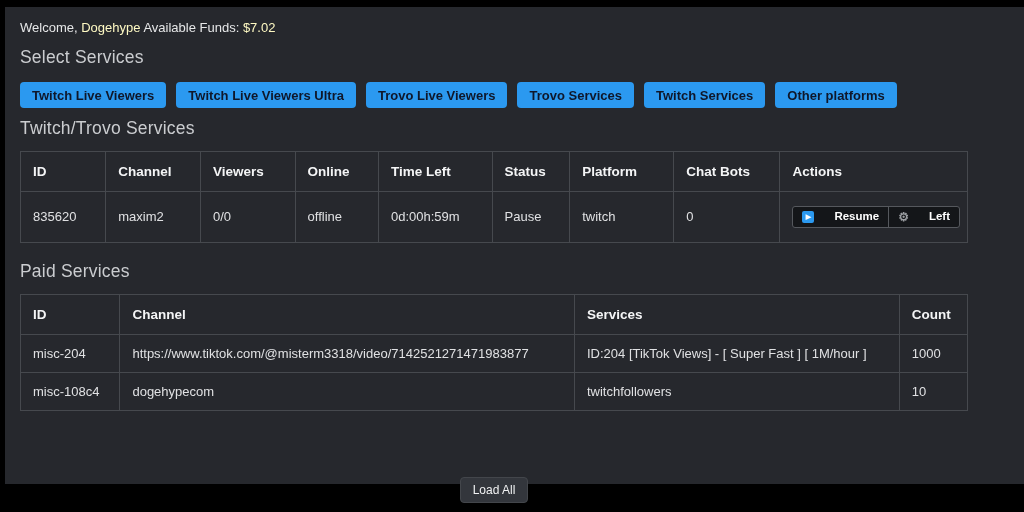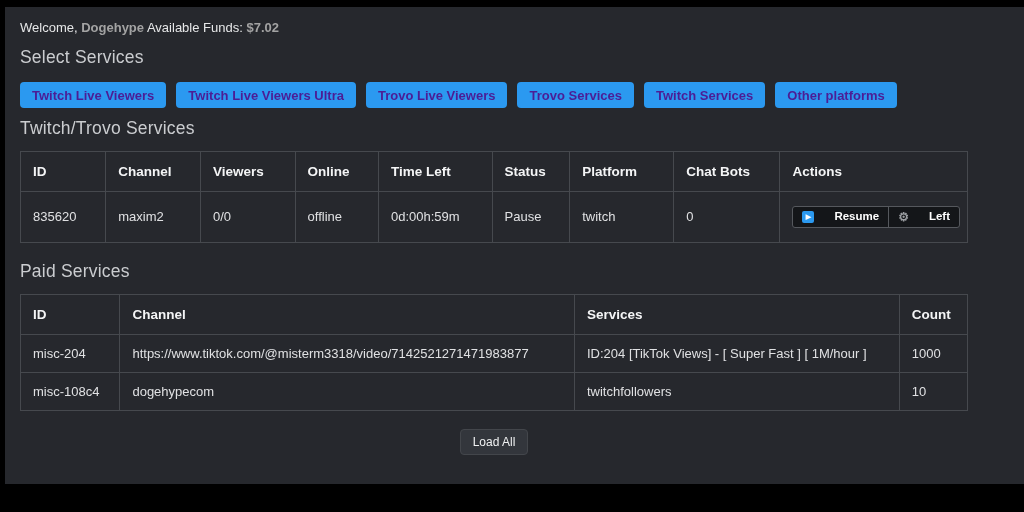--- a/index.html
+++ b/index.html
@@ -17,36 +17,36 @@
     background: #26282d;
   }
   .content { padding: 6px 56px 0 15px; }
 
   
   .welcome {
     color: #e6e7e8;
     font-size: 13px;
     padding: 7px 0 2px 0;
   }
-  .welcome b { color: #a3a3a3; font-weight: 700; }
+  .welcome b { color: #fef9c3; font-weight: 400; }
 
   
   .section-heading {
     color: #cbcdd0;
     font-size: 17.5px;
     font-weight: 400;
     margin: 10px 0 12px 0;
     letter-spacing: 0.2px;
   }
 
   
   .button-row { display: flex; flex-wrap: wrap; gap: 10px; margin: 14px 0 6px 0; }
   .svc-btn {
     background: #2b99f0;
-    color: #4c1d95;
+    color: #0f172a;
     border: none;
     border-radius: 4px;
     font-family: "Liberation Sans", sans-serif;
     font-size: 13px;
     font-weight: 600;
     padding: 6px 12px;
     cursor: pointer;
     line-height: 1;
     height: 26px;
   }
@@ -113,20 +113,21 @@
   .load-all-wrap { text-align: center; margin-top: 14px; }
   .load-all-btn {
     background: #33363c;
     color: #f0f1f2;
     border: 1px solid #43464b;
     border-radius: 4px;
     font-family: "Liberation Sans", sans-serif;
     font-size: 12px;
     padding: 5px 12px;
     cursor: pointer;
+    margin-top: 48px;
   }
 </style>
 </head>
 <body>
 
 <div class="app">
   <div class="content">
 
     <p class="welcome">
       <span>Welcome,</span>

